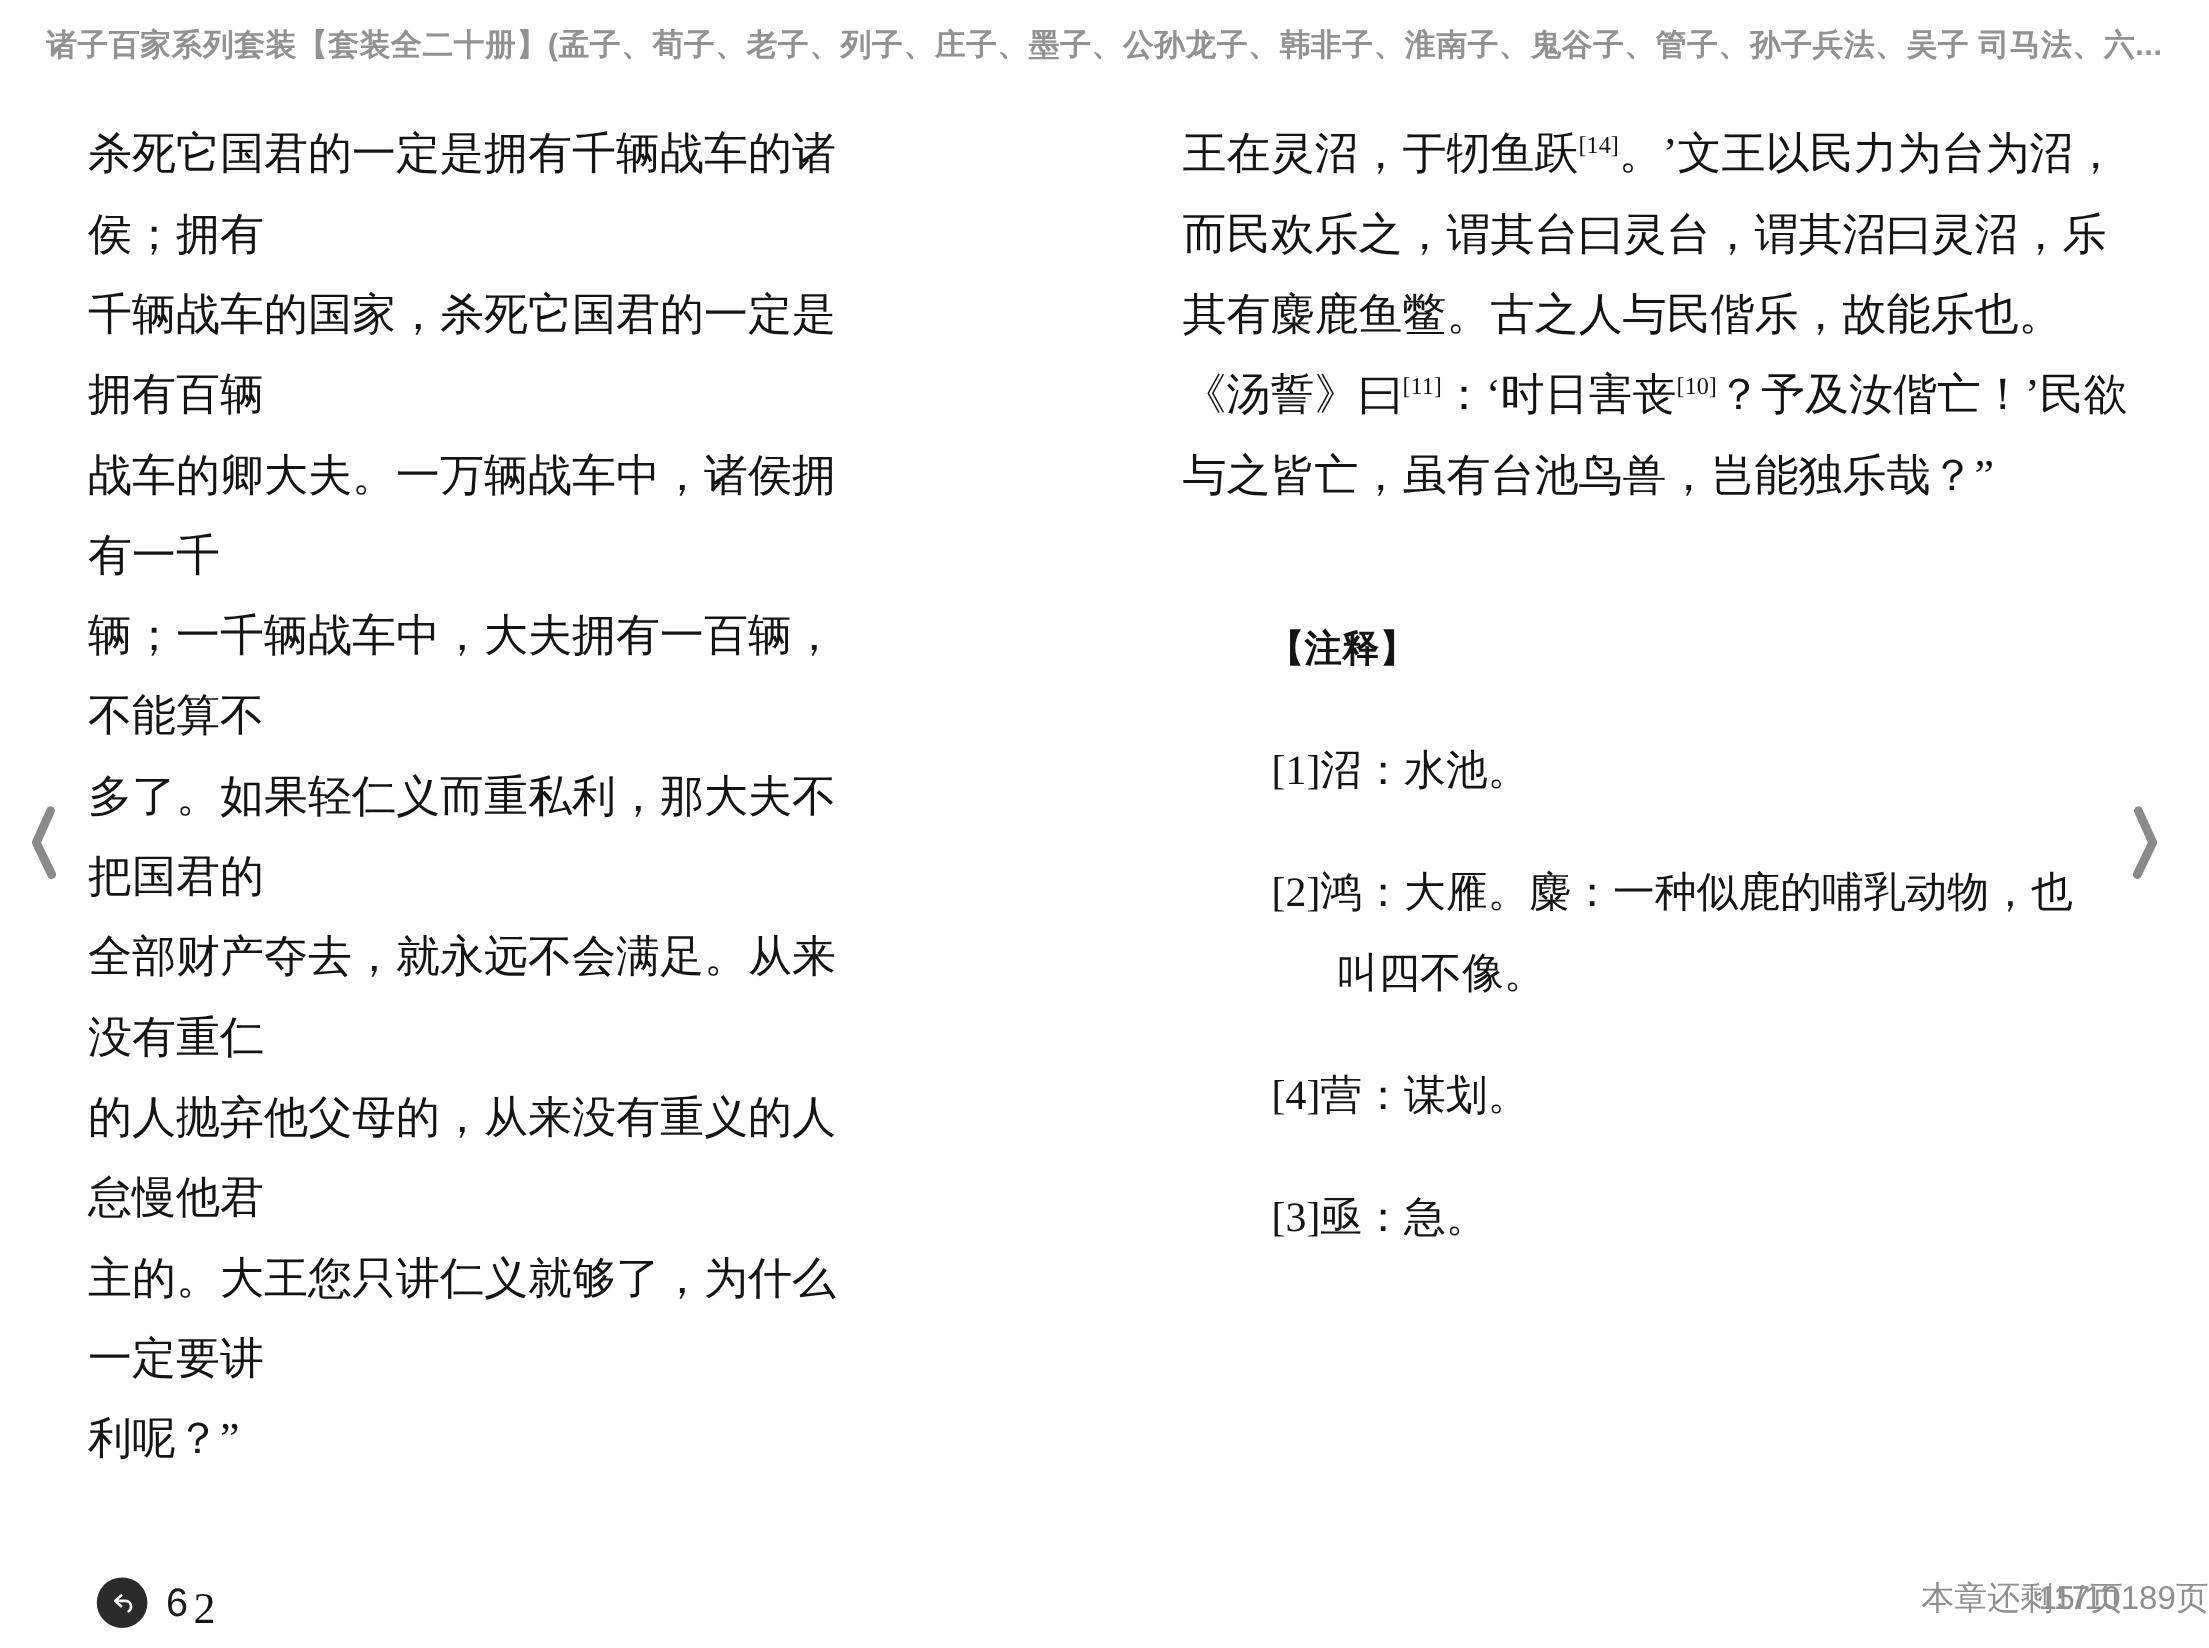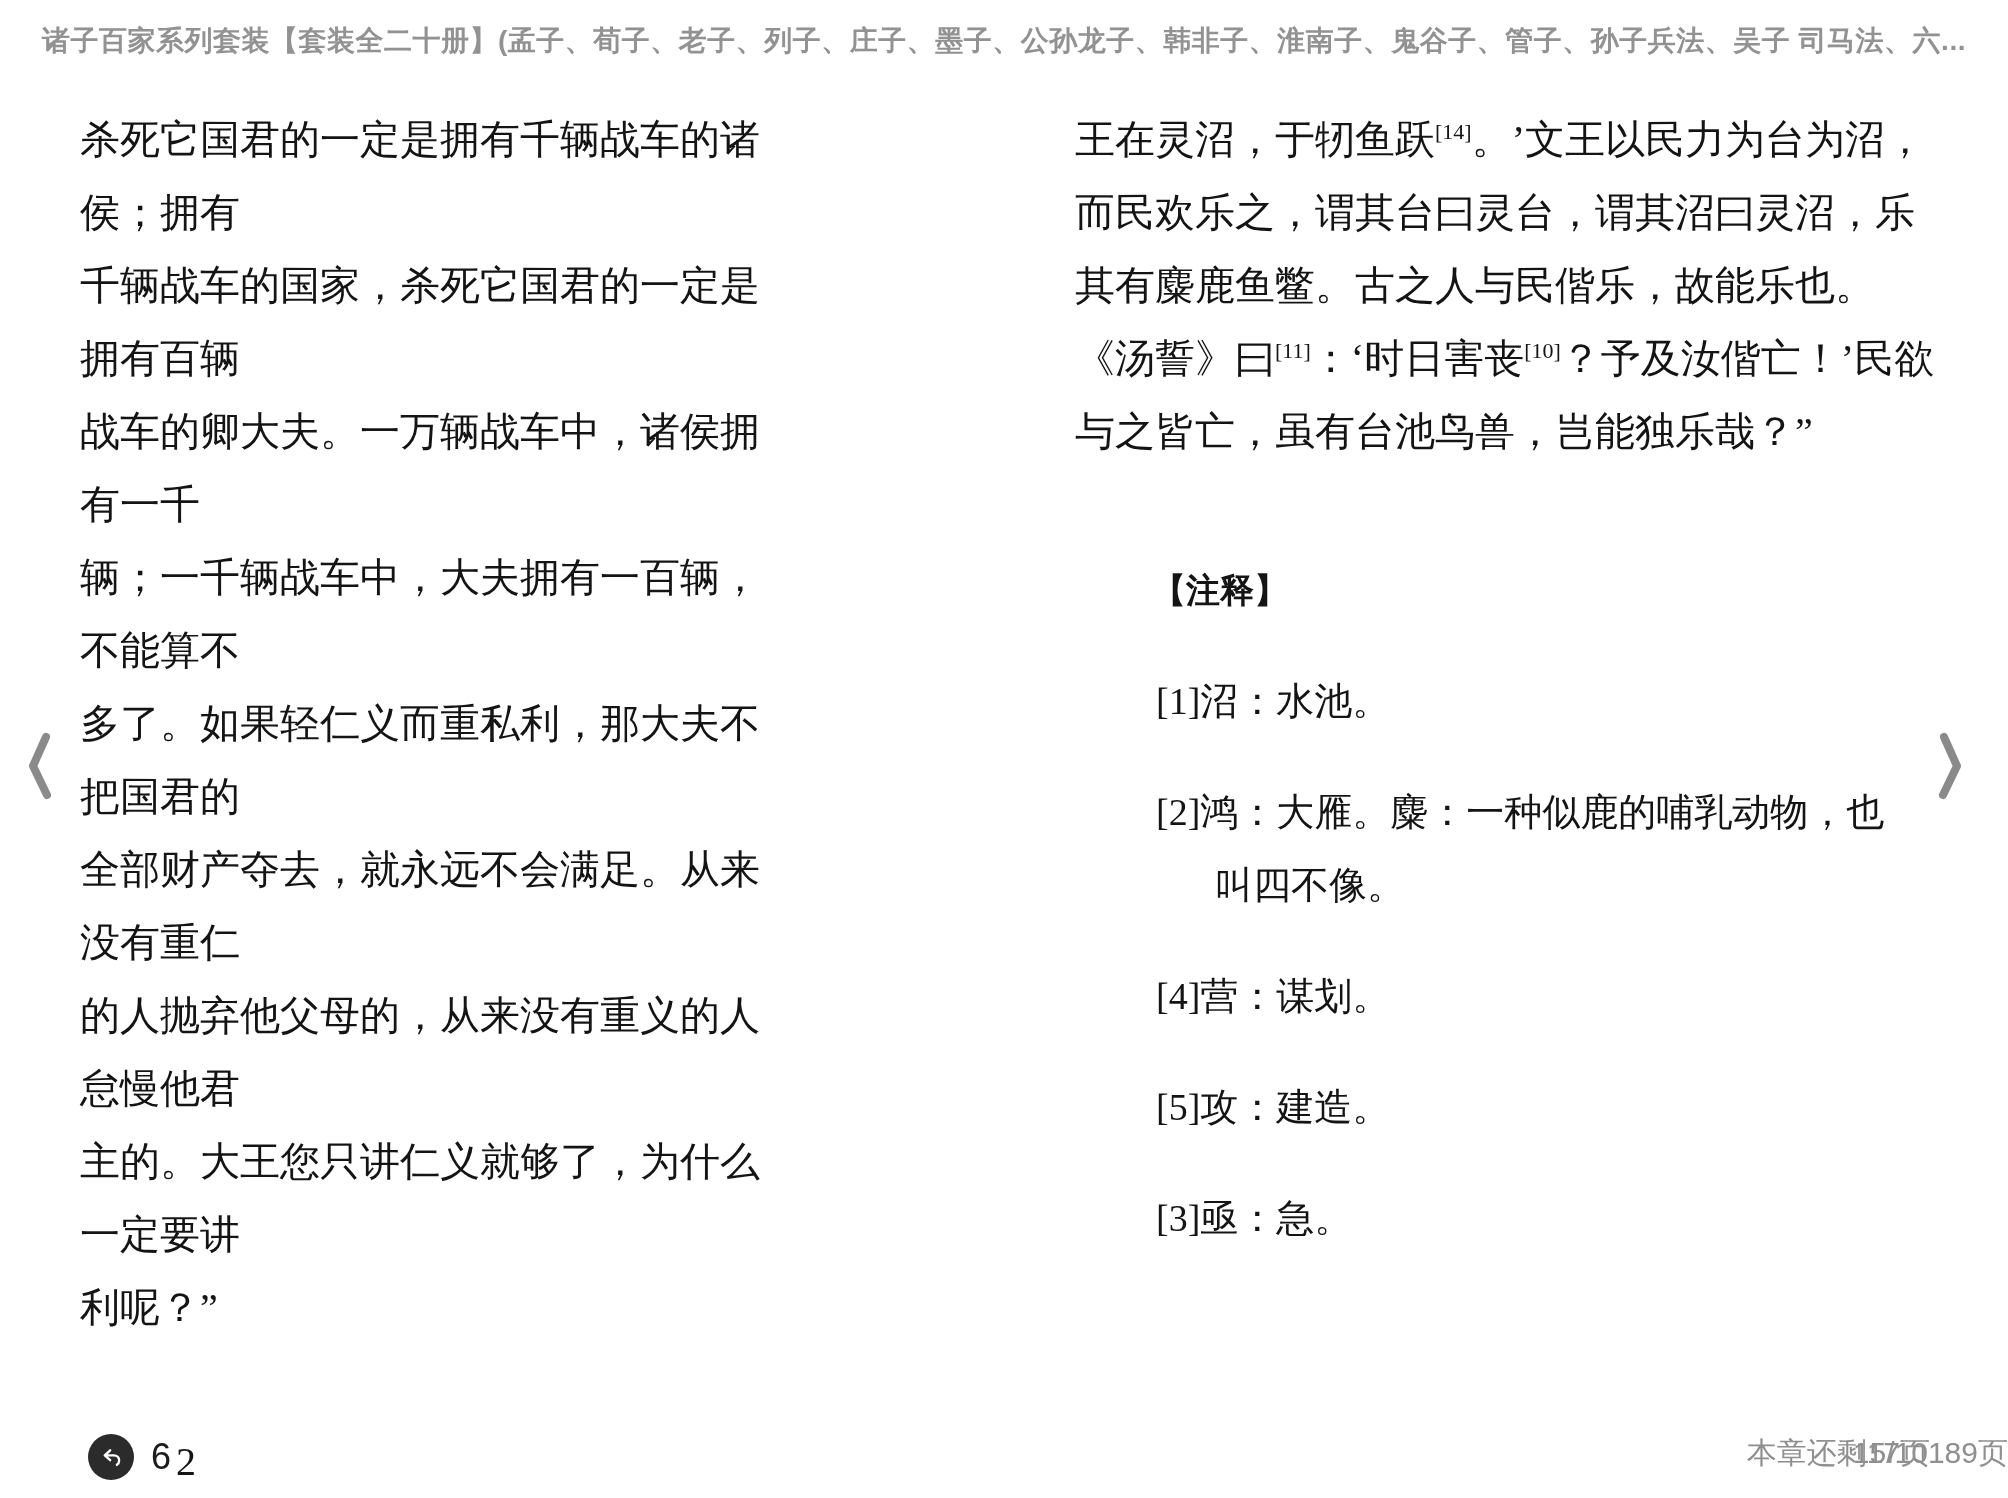--- a/index.html
+++ b/index.html
@@ -125,21 +125,20 @@
 
 </div>
 
 <div class="col col-right">
   <div>王在灵沼，于牣鱼跃<sup>[14]</sup>。’文王以民力为台为沼，<br>而民欢乐之，谓其台曰灵台，谓其沼曰灵沼，乐<br>其有麋鹿鱼鳖。古之人与民偕乐，故能乐也。<br>《汤誓》曰<sup>[11]</sup>：‘时日害丧<sup>[10]</sup>？予及汝偕亡！’民欲<br>与之皆亡，虽有台池鸟兽，岂能独乐哉？”</div>
   <div class="annotations-heading">【注释】</div>
   <div class="notes">
     <div class="note">[1]沼：水池。</div>
     <div class="note">[2]鸿：大雁。麋：一种似鹿的哺乳动物，也<br>叫四不像。</div>
     <div class="note">[4]营：谋划。</div>
-    <div class="note">[5]攻：建造。</div>
     <div class="note">[3]亟：急。</div>
   </div>
 </div>
 
 <div class="nav-chevron nav-prev">
   <span>
     <svg width="34" height="74" viewBox="0 0 34 74" fill="none">
       <path d="M24 8 L11 37 L25 66" stroke="#8a8a8a" stroke-width="8" stroke-linecap="round" stroke-linejoin="round" fill="none"></path>
     </svg>
   </span>

